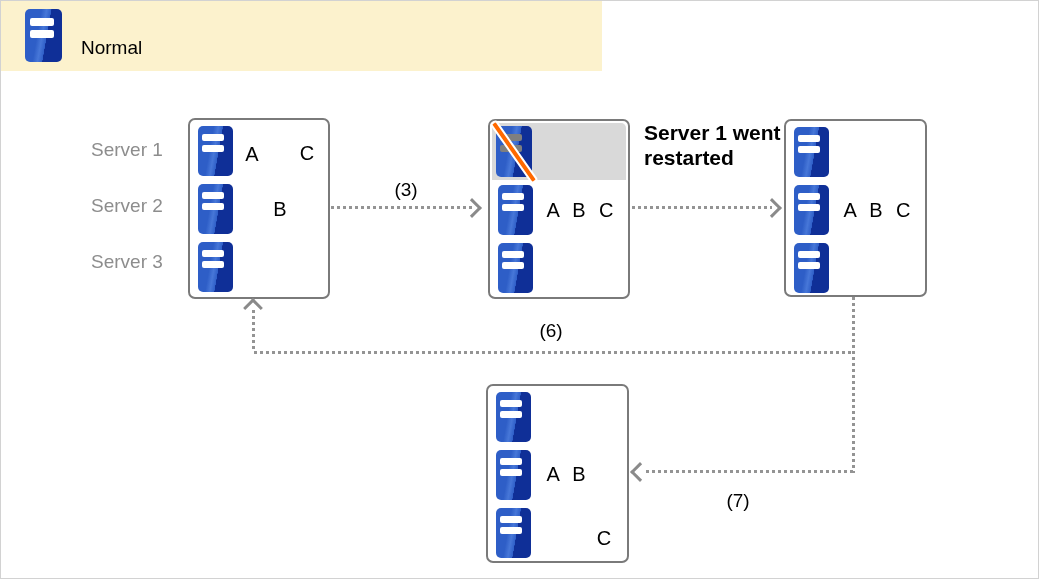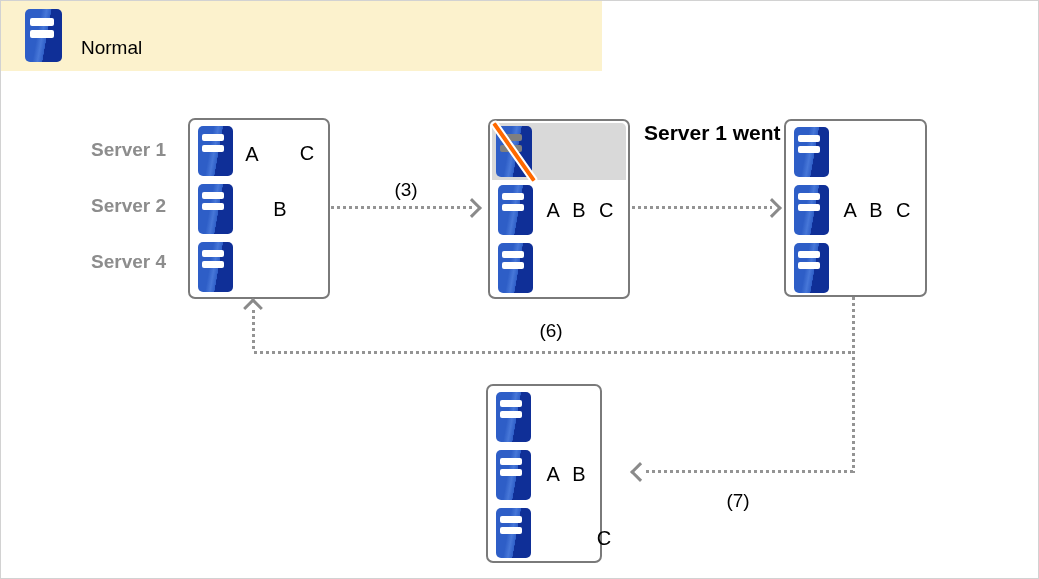--- a/index.html
+++ b/index.html
@@ -36,21 +36,21 @@
   .cluster { position:absolute; background:#fff; border:2px solid #7a7a7a; border-radius:7px; box-sizing:border-box; }
   .cluster .srv { left:8px; }
   .r1 { top:6px; } .r2 { top:64px; } .r3 { top:122px; }
   .downrow { position:absolute; left:2px; top:2px; right:2px; height:57px; background:#d9d9d9; border-radius:5px 5px 0 0; }
   .downrow .srv { left:4px; top:3px; width:36px; height:51px; }
 
   .letter { position:absolute; transform:translate(-50%,-50%); font-size:20px; white-space:nowrap; }
   .ws { word-spacing:8px; }
 
   
-  .rowlabel { position:absolute; left:90px; font-size:19px; color:#8d8d8d; white-space:nowrap;font-weight:bold; }
+  .rowlabel { position:absolute; left:90px; font-size:19px; color:#8d8d8d; white-space:nowrap; }
   .steplabel { position:absolute; transform:translate(-50%,-50%); font-size:19px; white-space:nowrap; }
   .note { position:absolute; left:643px; top:119px; font-size:21px; line-height:25px;font-weight:bold; }
 
   
   .hdots { position:absolute; height:3px; background:repeating-linear-gradient(90deg,#949494 0 3px,transparent 3px 6px); }
   .vdots { position:absolute; width:3px; background:repeating-linear-gradient(180deg,#949494 0 3px,transparent 3px 6px); }
   .chev { position:absolute; width:11px; height:11px; border-top:3px solid #8a8a8a; border-right:3px solid #8a8a8a; }
   .chev.right { transform:rotate(45deg); }
   .chev.up { transform:rotate(-45deg); }
   .chev.left { transform:rotate(225deg); }
@@ -64,21 +64,21 @@
     <div class="srv srv-lg" style="left:24px;top:8px;">
       <i class="bar b1"></i>
       <i class="bar b2"></i>
     </div>
     <span class="legend-label" style="left:80px;">Normal</span>
 
   </div>
 
   <div class="rowlabel" style="top:138px;">Server 1</div>
   <div class="rowlabel" style="top:194px;text-align:right;">Server 2</div>
-  <div class="rowlabel" style="top:250px;">Server 4</div>
+  <div class="rowlabel" style="top:250px;">Server 3</div>
 
   <div class="cluster" style="left:187px;top:117px;width:142px;height:181px;">
     <div class="srv r1">
         <i class="bar b1"></i>
         <i class="bar b2"></i>
       </div>
     <div class="srv r2">
         <i class="bar b1"></i>
         <i class="bar b2"></i>
       </div>
@@ -109,20 +109,21 @@
       </div>
     <div class="srv r3">
         <i class="bar b1"></i>
         <i class="bar b2"></i>
       </div>
     <span class="letter ws" style="left:90px;top:89px;">A B C</span>
   </div>
 
   <div class="note">
     <div>Server 1 went</div>
+    <div>restarted</div>
   </div>
 
   <div class="hdots" style="left:631px;top:205px;width:140px;"></div>
   <div class="chev right" style="left:764px;top:200px;"></div>
 
   <div class="cluster" style="left:783px;top:118px;width:143px;height:178px;">
     <div class="srv r1">
         <i class="bar b1"></i>
         <i class="bar b2"></i>
       </div>
@@ -140,21 +141,21 @@
   <div class="vdots" style="left:851px;top:296px;height:176px;"></div>
   <div class="hdots" style="left:253px;top:350px;width:599px;"></div>
   <div class="vdots" style="left:251px;top:309px;height:42px;"></div>
   <div class="chev up" style="left:245px;top:300px;"></div>
   <span class="steplabel" style="left:550px;top:330px;">(6)</span>
 
   <div class="hdots" style="left:645px;top:469px;width:207px;"></div>
   <div class="chev left" style="left:632px;top:464px;"></div>
   <span class="steplabel" style="left:737px;top:500px;">(7)</span>
 
-  <div class="cluster" style="left:485px;top:383px;width:116px;height:179px;">
+  <div class="cluster" style="left:485px;top:383px;width:143px;height:179px;">
     <div class="srv r1">
         <i class="bar b1"></i>
         <i class="bar b2"></i>
       </div>
     <div class="srv r2">
         <i class="bar b1"></i>
         <i class="bar b2"></i>
       </div>
     <div class="srv r3">
         <i class="bar b1"></i>

